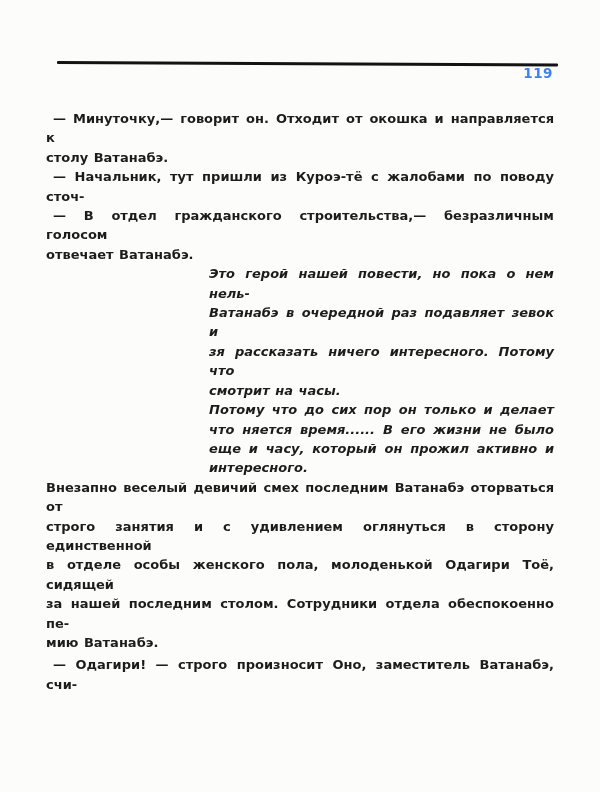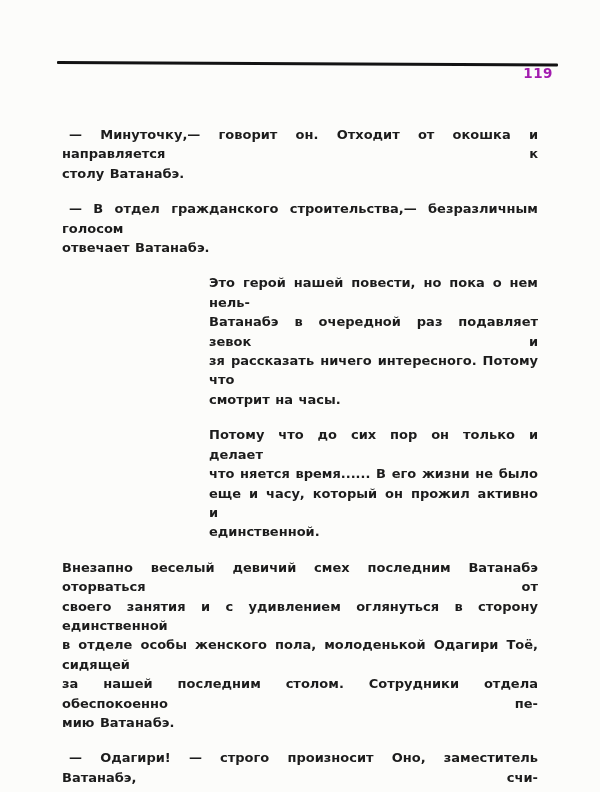--- a/index.html
+++ b/index.html
@@ -27,36 +27,36 @@
     transform-origin: left center;
     border-radius: 1px;
   }
   .page-number {
     position: absolute;
     top: 65px;
     right: 47px;
     font-size: 13.5px;
     font-weight: 700;
     letter-spacing: 0.5px;
-    color: #a21caf;
+    color: #3b82f6;
     text-align: right;
   }
   .text-block {
     position: absolute;
     left: 46px;
     right: 46px;
     top: 109px;
     font-size: 13px;
     font-weight: 700;
     line-height: 19.4px;
     word-spacing: 1px;
     color: #1c1c1c;
   }
-  .para { margin: 16px; }
-  .para.inset { margin-left: 163px; }
+  .para { margin: 0; }
+  .para.inset { margin-left: 163px; font-style: italic; }
   .para.gap { margin-top: 3px; }
   .line {
     text-align: justify;
     text-align-last: justify;
     white-space: normal;
   }
   .line.last { text-align-last: left; }
   .para.dialogue .line:first-child { text-indent: 7px; }
 </style>
 </head>
@@ -64,40 +64,41 @@
 
 <div class="page">
   <div class="top-rule"></div>
   <div class="page-number">119</div>
   <div class="text-block" id="text-block">
       <div class="para dialogue">
         <div class="line">— Минуточку,— говорит он. Отходит от окошка и направляется к</div>
         <div class="line last">столу Ватанабэ.</div>
       </div>
       <div class="para dialogue">
+        <div class="line">— Начальник, тут пришли из Куроэ-тё с жалобами по поводу сточ-</div>
       </div>
       <div class="para dialogue">
         <div class="line">— В отдел гражданского строительства,— безразличным голосом</div>
         <div class="line last">отвечает Ватанабэ.</div>
       </div>
       <div class="para inset">
         <div class="line">Это герой нашей повести, но пока о нем нель-</div>
         <div class="line">Ватанабэ в очередной раз подавляет зевок и</div>
         <div class="line">зя рассказать ничего интересного. Потому что</div>
         <div class="line last">смотрит на часы.</div>
       </div>
       <div class="para inset">
         <div class="line">Потому что до сих пор он только и делает</div>
         <div class="line">что няется время...... В его жизни не было</div>
         <div class="line">еще и часу, который он прожил активно и</div>
-        <div class="line last">единственной.</div>
+        <div class="line last">интересного.</div>
       </div>
       <div class="para plain">
         <div class="line">Внезапно веселый девичий смех последним Ватанабэ оторваться от</div>
-        <div class="line">своего занятия и с удивлением оглянуться в сторону единственной</div>
+        <div class="line">строго занятия и с удивлением оглянуться в сторону единственной</div>
         <div class="line">в отделе особы женского пола, молоденькой Одагири Тоё, сидящей</div>
         <div class="line">за нашей последним столом. Сотрудники отдела обеспокоенно пе-</div>
         <div class="line last">мию Ватанабэ.</div>
       </div>
       <div class="para dialogue gap">
         <div class="line">— Одагири! — строго произносит Оно, заместитель Ватанабэ, счи-</div>
       </div>
     </div>
 </div>
 

